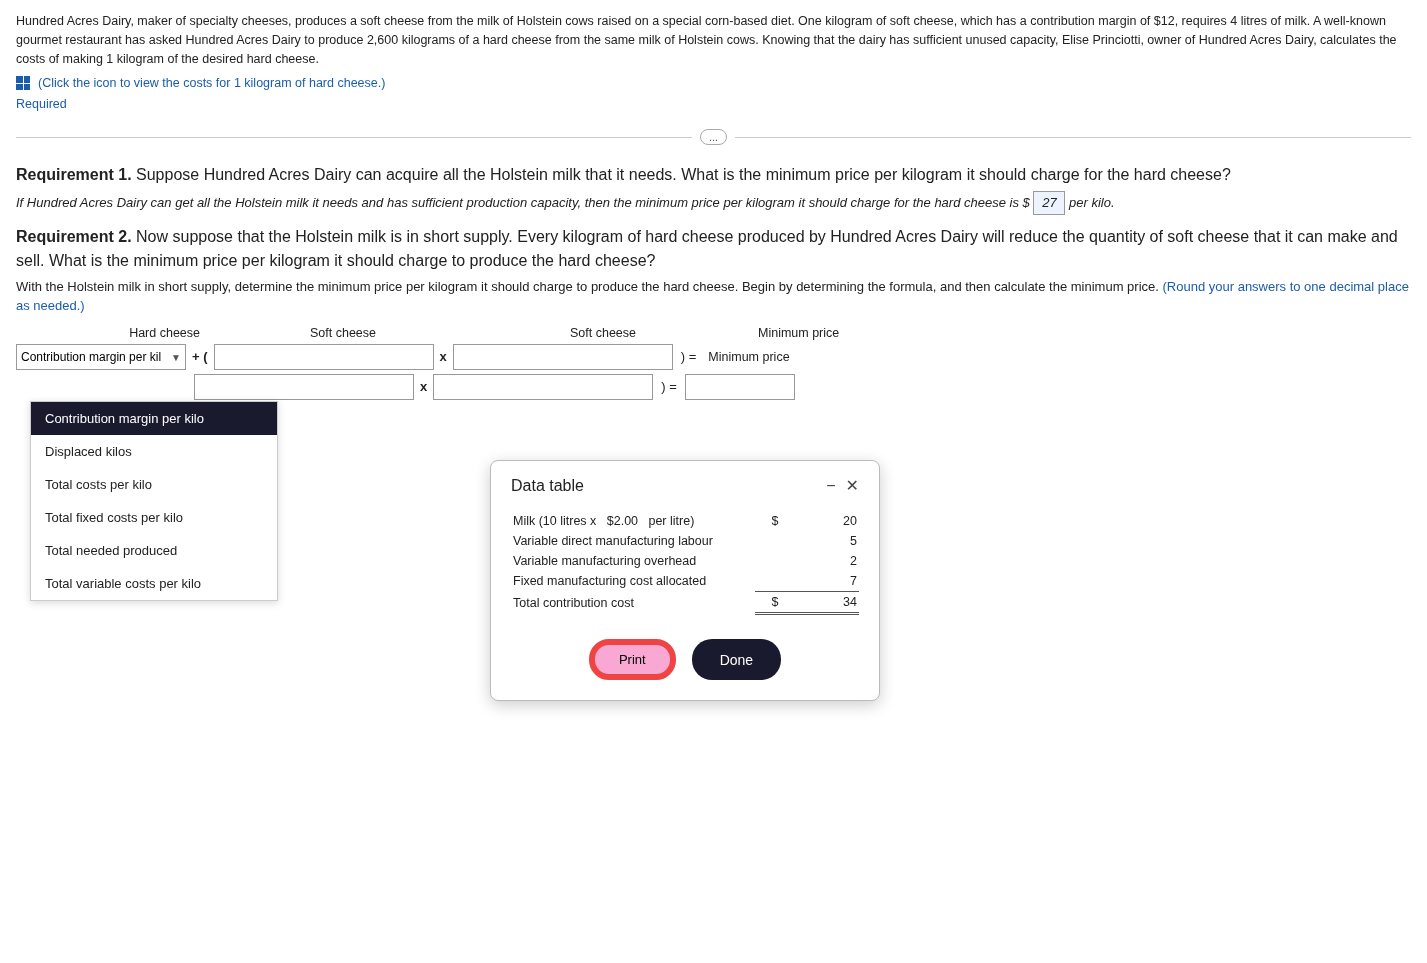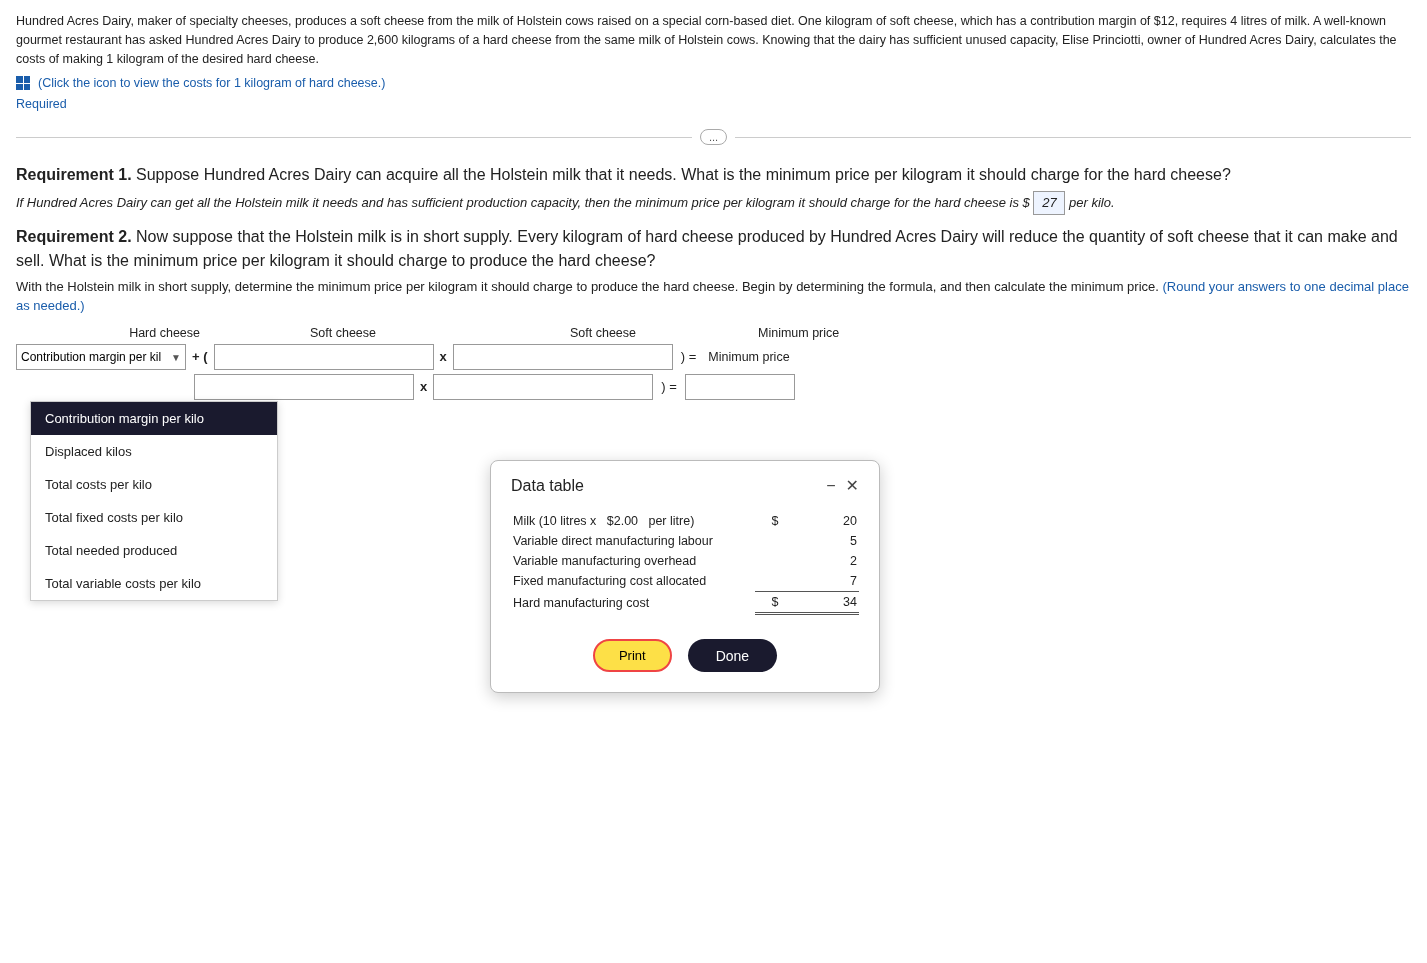--- a/index.html
+++ b/index.html
@@ -239,23 +239,23 @@
     .data-table td.val-col {
       width: 22%;
       text-align: right;
     }
     .modal-footer {
       display: flex;
       justify-content: center;
       gap: 16px;
     }
     .btn-print {
-      border: 2px solid #ef4444;
+      border: 6px solid #ef4444;
       border-radius: 20px;
-      background: #fde047;
+      background: #f9a8d4;
       padding: 7px 24px;
       font-size: 13px;
       cursor: pointer;
     }
     .btn-done {
       border: none;
       border-radius: 20px;
       background: #1a1a2e;
       color: #fff;
       padding: 7px 28px;
@@ -404,21 +404,21 @@
         <td class="label-col">Variable manufacturing overhead</td>
         <td class="sym-col"></td>
         <td class="val-col">2</td>
       </tr>
       <tr>
         <td class="label-col">Fixed manufacturing cost allocated</td>
         <td class="sym-col" style="border-bottom:1px solid #555;"></td>
         <td class="val-col" style="border-bottom:1px solid #555;">7</td>
       </tr>
       <tr>
-        <td class="label-col">Hard manufacturing cost</td>
+        <td class="label-col">Total contribution cost</td>
         <td class="sym-col" style="border-bottom:3px double #555;">$</td>
         <td class="val-col" style="border-bottom:3px double #555;">34</td>
       </tr>
     </tbody>
   </table>
 
   <div class="modal-footer">
     <button class="btn-print">Print</button>
     <button class="btn-done">Done</button>
   </div>

